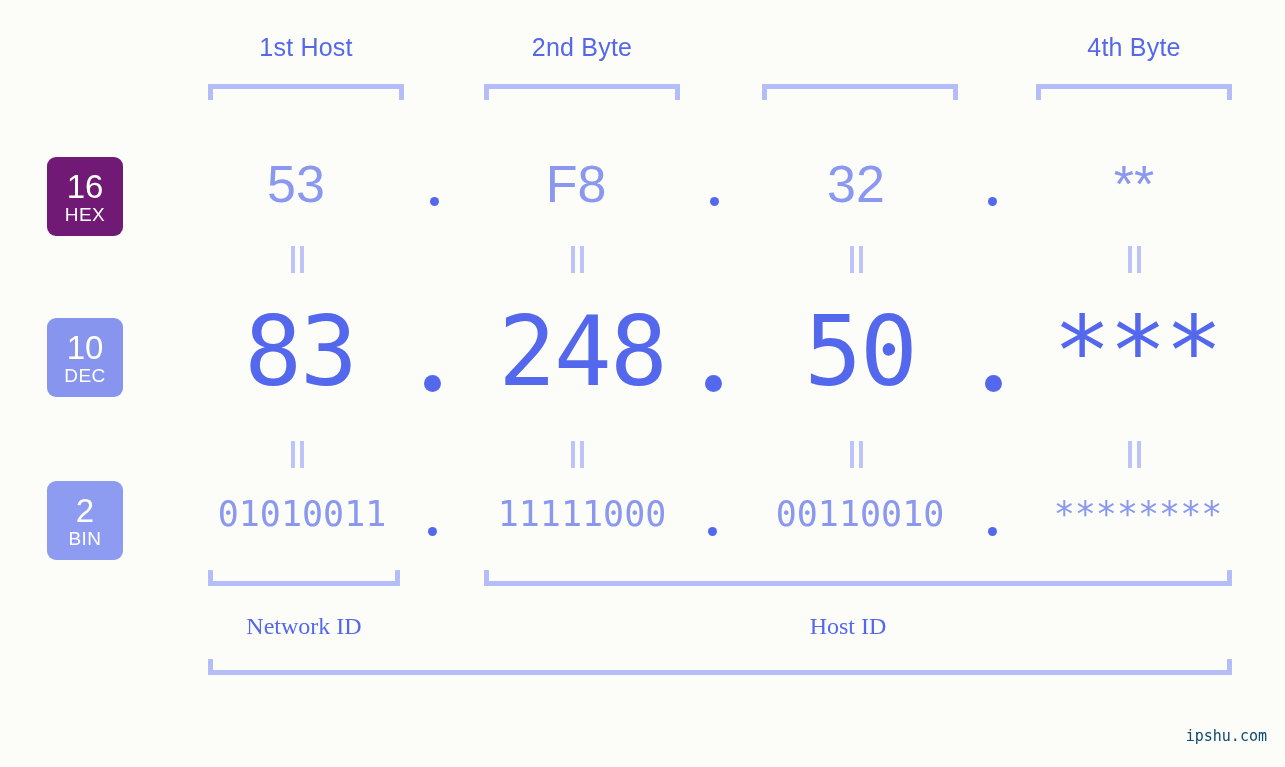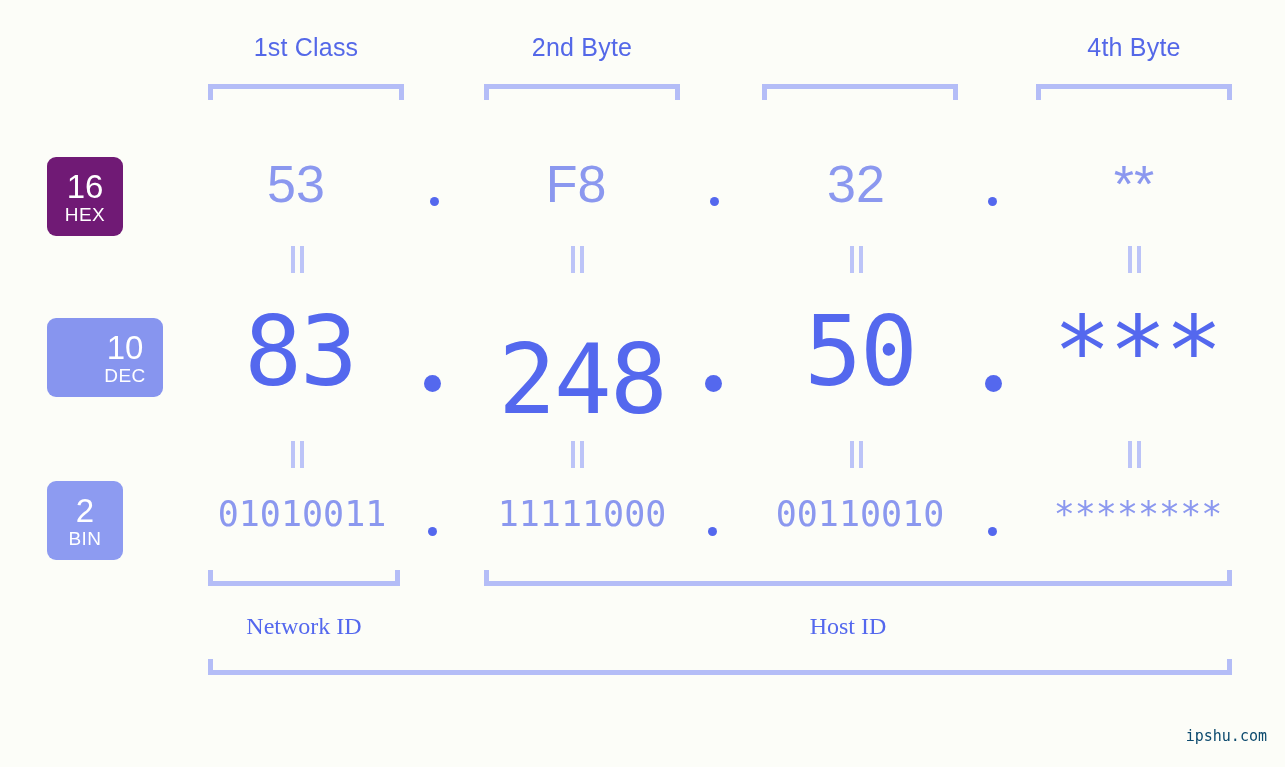--- a/index.html
+++ b/index.html
@@ -75,21 +75,21 @@
     font-weight: 400;
     letter-spacing: 0px;
     margin-bottom: 2px;
   }
   .badge .name {
     font-size: 19px;
     font-weight: 400;
     letter-spacing: 0.5px;
   }
   .badge.hex { top: 157px; background: #701a75; }
-  .badge.dec { top: 318px; background: #8795ef; padding-left: 40px; }
+  .badge.dec { top: 318px; background: #8795ef; }
   .badge.bin { top: 481px; background: #8d9bf1; }
 
   
   .val {
     position: absolute;
     text-align: center;
     white-space: nowrap;
     line-height: 1;
   }
 
@@ -167,21 +167,21 @@
     color: #0c4a6e;
     font-family: "DejaVu Sans Mono", monospace;
     white-space: nowrap;
   }
 </style>
 </head>
 <body>
 
 <div id="stage">
 
-  <div class="byte-label" style="left:208px;width:196px;">1st Class</div>
+  <div class="byte-label" style="left:208px;width:196px;">1st Host</div>
   <div class="byte-label" style="left:484px;width:196px;">2nd Byte</div>
   <div class="byte-label" style="left:1036px;width:196px;">4th Byte</div>
 
   <div class="bracket-down" style="left:208px;width:196px;"></div>
   <div class="bracket-down" style="left:484px;width:196px;"></div>
   <div class="bracket-down" style="left:762px;width:196px;"></div>
   <div class="bracket-down" style="left:1036px;width:196px;"></div>
 
   <div class="badge hex">
     <span class="num">16</span>
@@ -216,21 +216,21 @@
   </div>
 
   <div class="badge dec">
     <span class="num">10</span>
     <span class="name">DEC</span>
   </div>
 
   <div class="row-dec">
     <div class="val" style="left:210px;width:180px;">83</div>
     <div class="dot big" style="left:424px;top:375px;"></div>
-    <div class="val" style="left:484px;width:196px;margin-top:28px;">248</div>
+    <div class="val" style="left:484px;width:196px;">248</div>
     <div class="dot big" style="left:705px;top:375px;"></div>
     <div class="val" style="left:770px;width:180px;">50</div>
     <div class="dot big" style="left:985px;top:375px;"></div>
     <div class="val" style="left:1042px;width:190px;">***</div>
   </div>
 
   <div class="equals" style="left:291px;top:441px;">
     <i></i>
       <i></i>
   </div>

